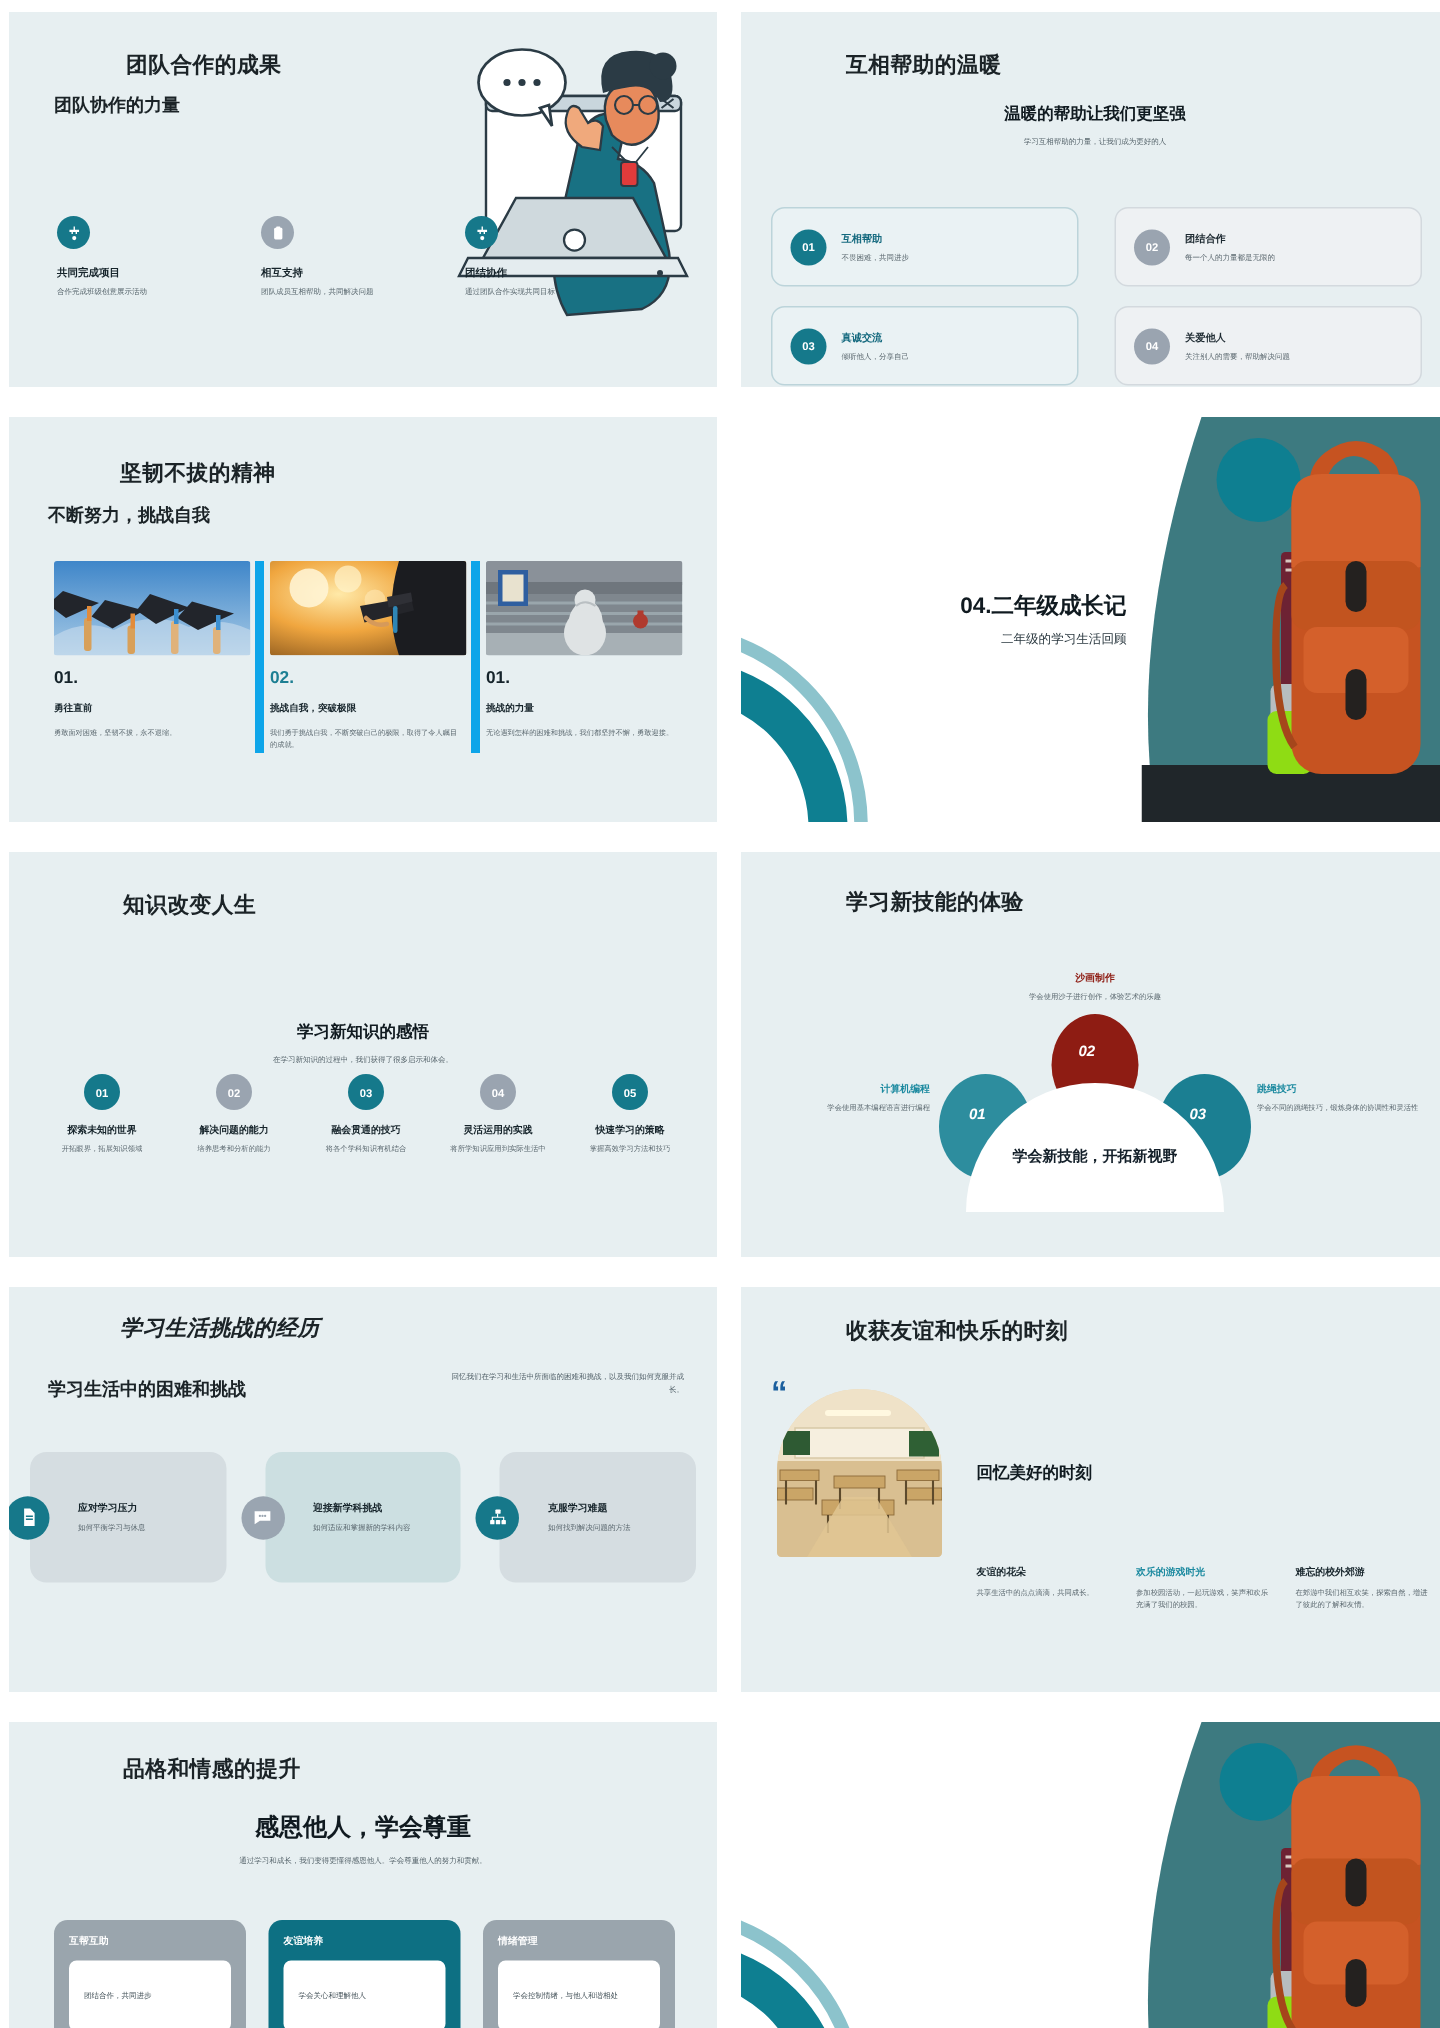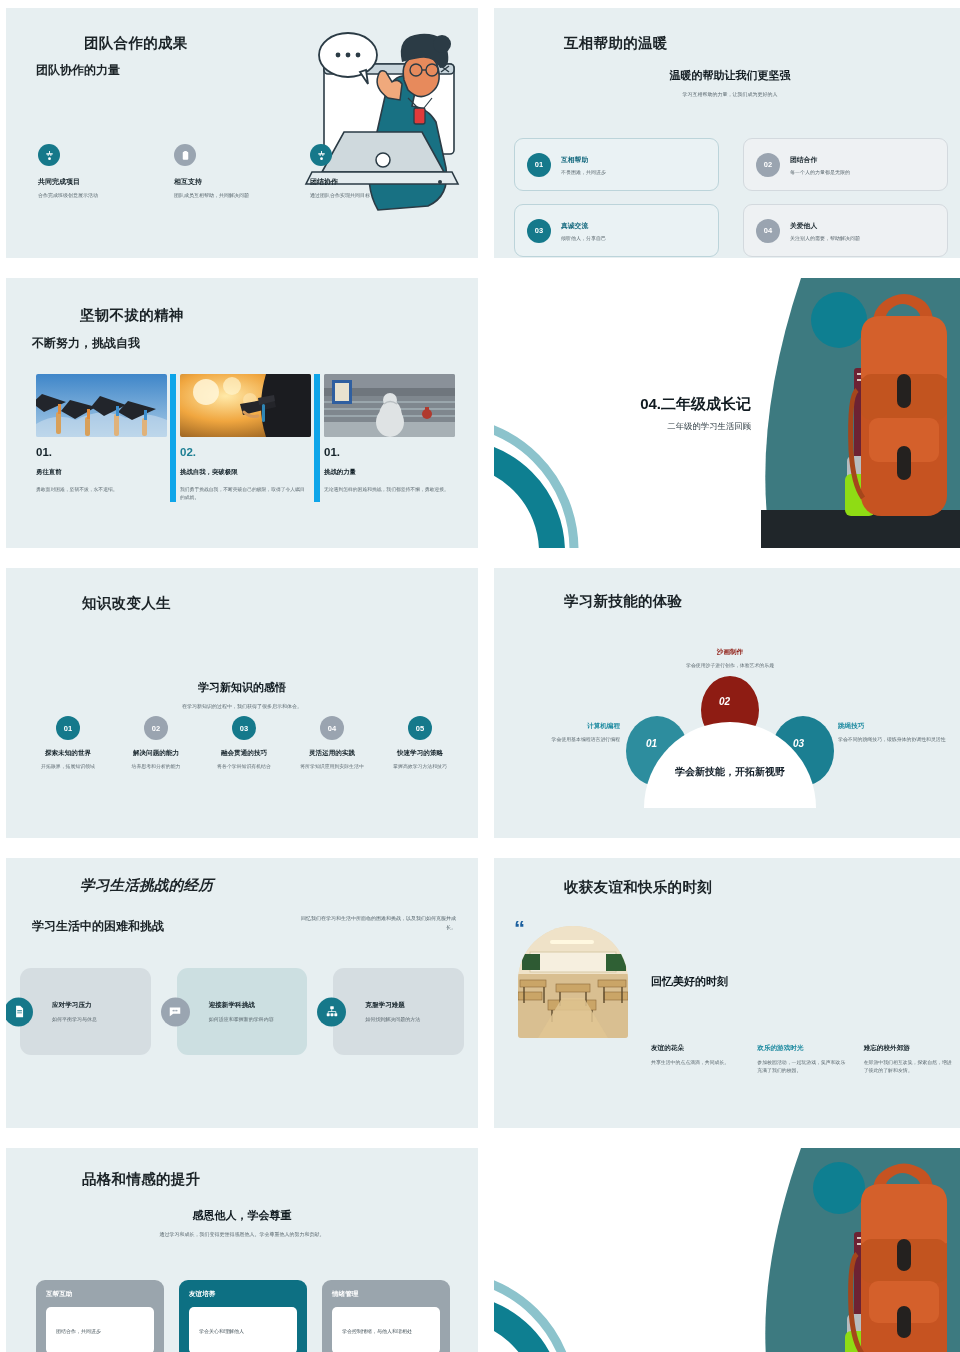--- a/index.html
+++ b/index.html
@@ -111,21 +111,21 @@
   .s8-t { position:absolute; left:157px; top:116px; font-size:11px; font-weight:bold; color:#101a20; }
   .s8-row { position:absolute; left:157px; right:12px; top:186px; display:flex; gap:16px; }
   .s8-col { flex:1; }
   .s8-col .t { font-size:6.6px; font-weight:bold; color:#16242b; }
   .s8-col .t.accent { color:#1d8aa0; }
   .s8-col .d { font-size:4.9px; color:#5b686f; margin-top:6px; line-height:1.7; }
 
   
   .s9-head { position:absolute; left:28px; top:22px; }
   .s9-ctr { position:absolute; left:0; right:0; top:60px; text-align:center; }
-  .s9-ctr .t { font-size:11px; font-weight:bold; color:#101a20; }
+  .s9-ctr .t { font-size:16px; font-weight:bold; color:#101a20; }
   .s9-ctr .d { font-size:5px; color:#58666d; margin-top:8px; }
   .s9-row { position:absolute; left:30px; right:28px; top:132px; display:flex; gap:15px; }
   .s9-card { flex:1; height:82px; border-radius:9px; background:#9aa5ad; padding:10px 10px; }
   .s9-card.teal { background:#0d7083; }
   .s9-card .t { font-size:6.6px; font-weight:bold; color:#ffffff; }
   .s9-card .box { margin-top:8px; background:#ffffff; border-radius:5px; height:47px;
      display:flex; align-items:center; padding:0 10px; }
   .s9-card .box span { font-size:5px; color:#45535a; line-height:1.6; }
 </style>
 </head>

